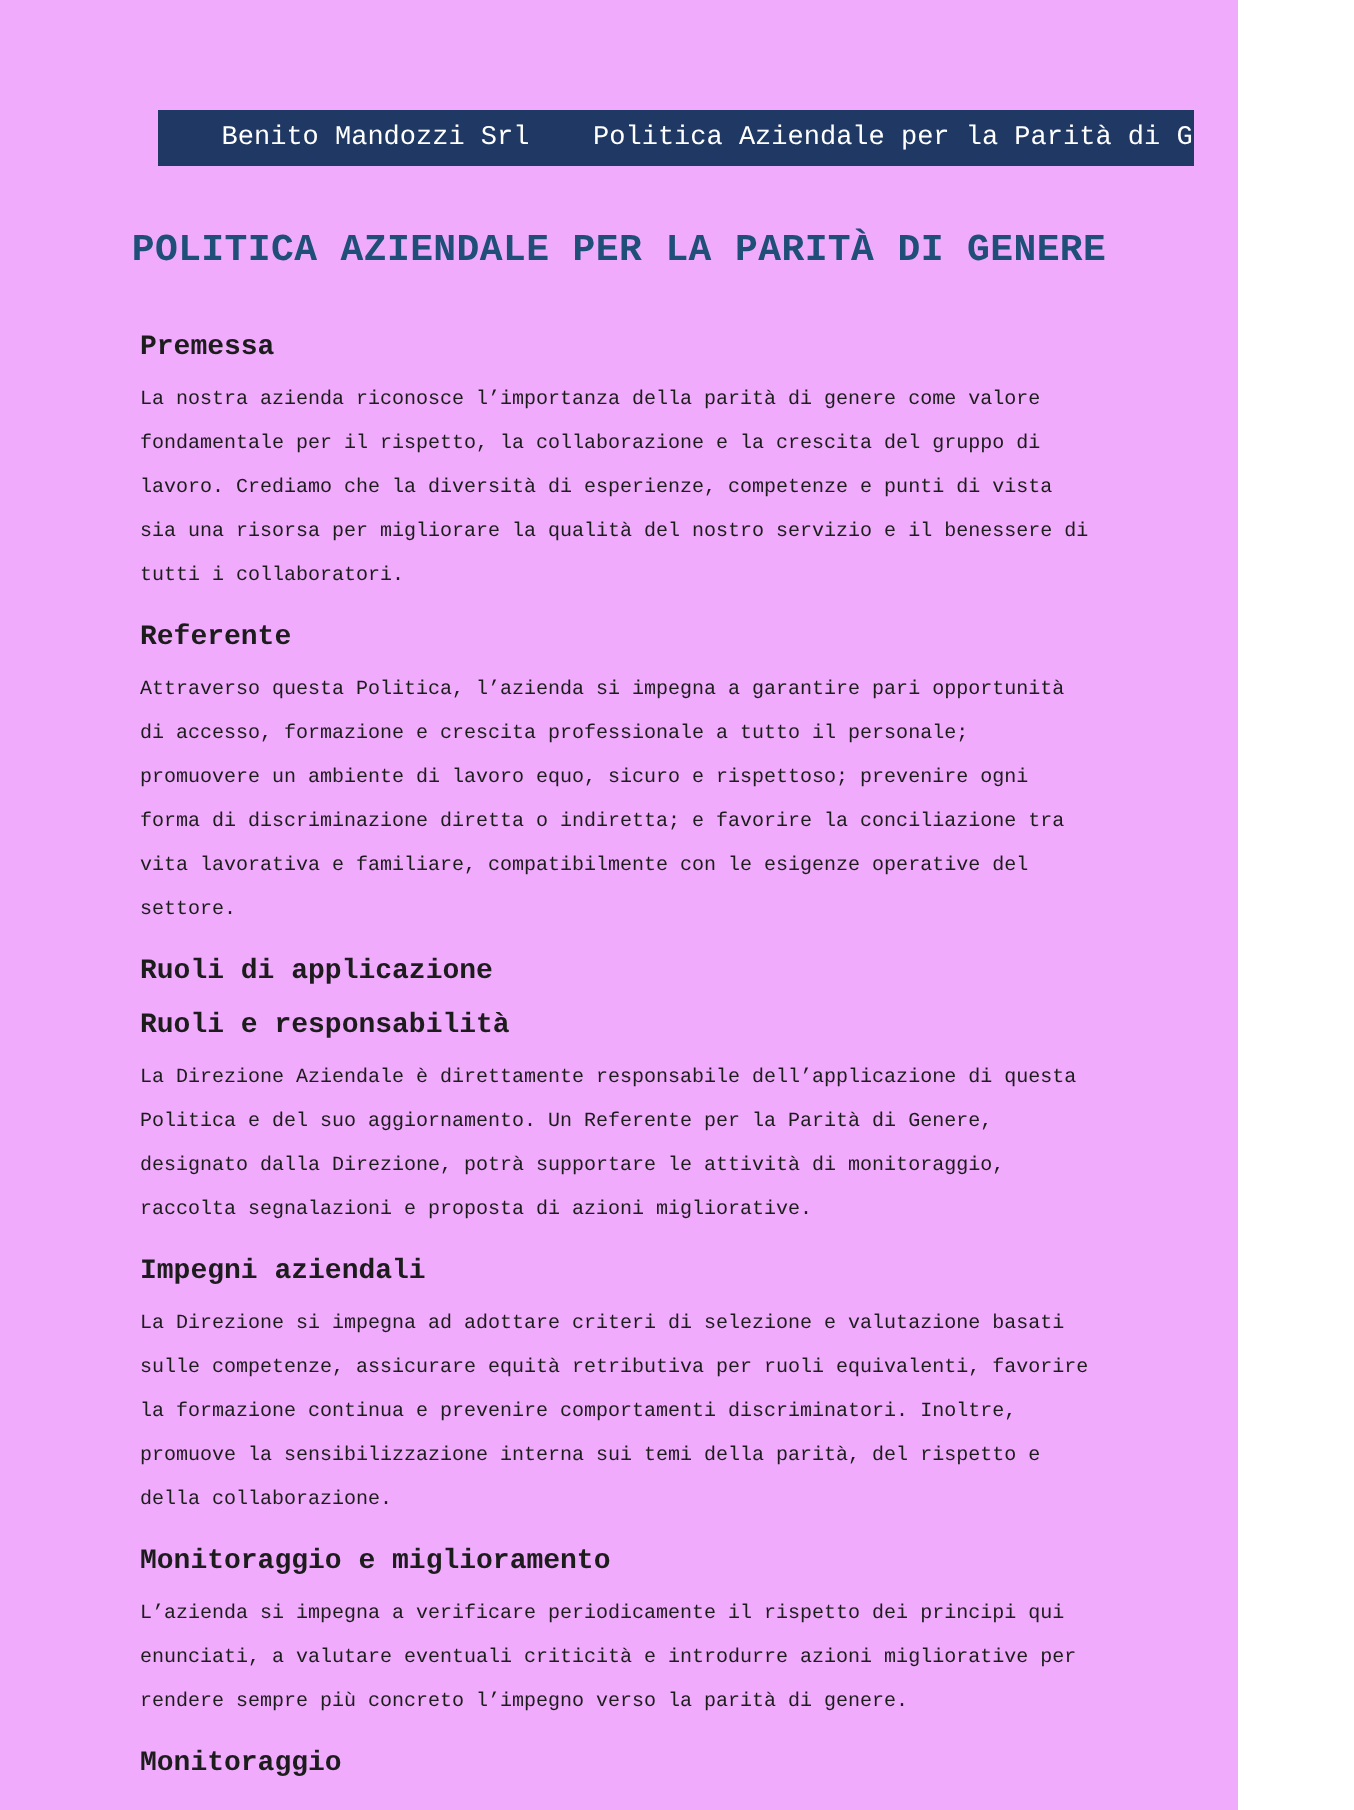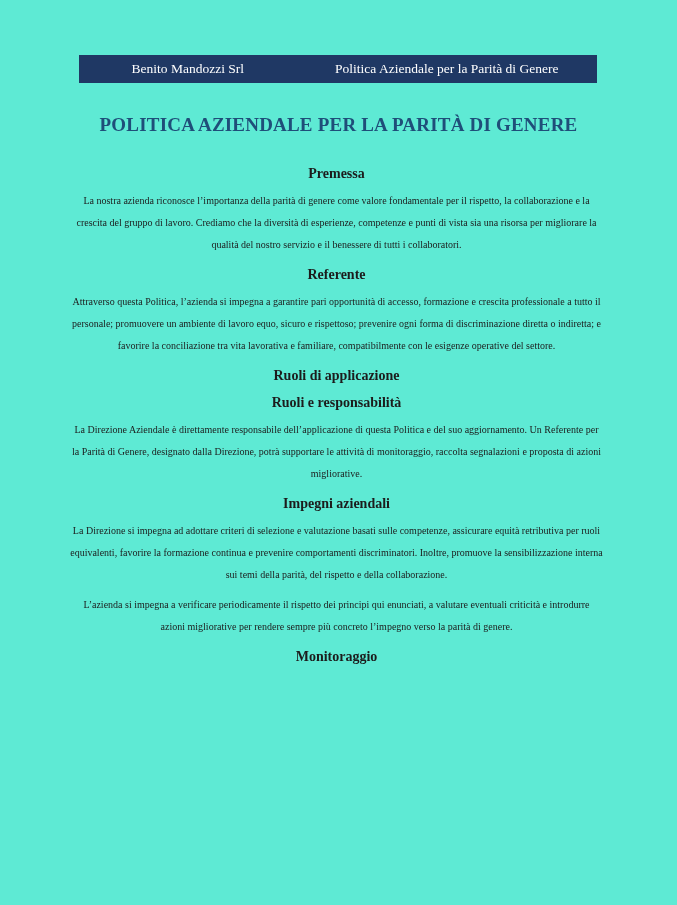--- a/index.html
+++ b/index.html
@@ -2,25 +2,25 @@
 <html><head>
 <meta charset="utf-8">
 <style>
   html, body {
     margin: 0;
     padding: 0;
     background: #ffffff;
   }
   .page {
     position: relative;
-    width: 677px;
+    width: 619px;
     height: 905px;
-    background: #5eead4;
+    background: #f0abfc;
     overflow: hidden;
-    font-family: Liberation Serif, serif;
+    font-family: Liberation Mono, monospace;
   }
   .header-bar {
     position: absolute;
     left: 79px;
     top: 55px;
     width: 518px;
     height: 28px;
     background: var(--bar-bg, #1F3864);
     color: var(--bar-text, #ffffff);
     display: flex;
@@ -41,21 +41,20 @@
     text-align: center;
     font-size: 19px;
     line-height: 26px;
     font-weight: 700;
     letter-spacing: 0.2px;
     color: var(--title-color, #1F4E79);
   }
   .content {
     padding: 0 74px 0 70px;
     color: var(--body-text, #1c1c1c);
-    text-align: center;
   }
   .doc-section h2 {
     font-size: 14px;
     line-height: 22px;
     font-weight: 700;
     margin: 0 0 5px 0;
     color: var(--body-text, #1c1c1c);
   }
   .doc-section p {
     font-size: 10px;
@@ -98,20 +97,21 @@
       <h2>Ruoli e responsabilità</h2>
       <p>La Direzione Aziendale è direttamente responsabile dell’applicazione di questa Politica e del suo aggiornamento. Un Referente per la Parità di Genere, designato dalla Direzione, potrà supportare le attività di monitoraggio, raccolta segnalazioni e proposta di azioni migliorative.</p>
     </section>
 
     <section class="doc-section">
       <h2>Impegni aziendali</h2>
       <p>La Direzione si impegna ad adottare criteri di selezione e valutazione basati sulle competenze, assicurare equità retributiva per ruoli equivalenti, favorire la formazione continua e prevenire comportamenti discriminatori. Inoltre, promuove la sensibilizzazione interna sui temi della parità, del rispetto e della collaborazione.</p>
     </section>
 
     <section class="doc-section">
+      <h2>Monitoraggio e miglioramento</h2>
       <p>L’azienda si impegna a verificare periodicamente il rispetto dei principi qui enunciati, a valutare eventuali criticità e introdurre azioni migliorative per rendere sempre più concreto l’impegno verso la parità di genere.</p>
     </section>
 
     <section class="doc-section">
       <h2>Monitoraggio</h2>
     </section>
 
   </div>
 </div>
 

